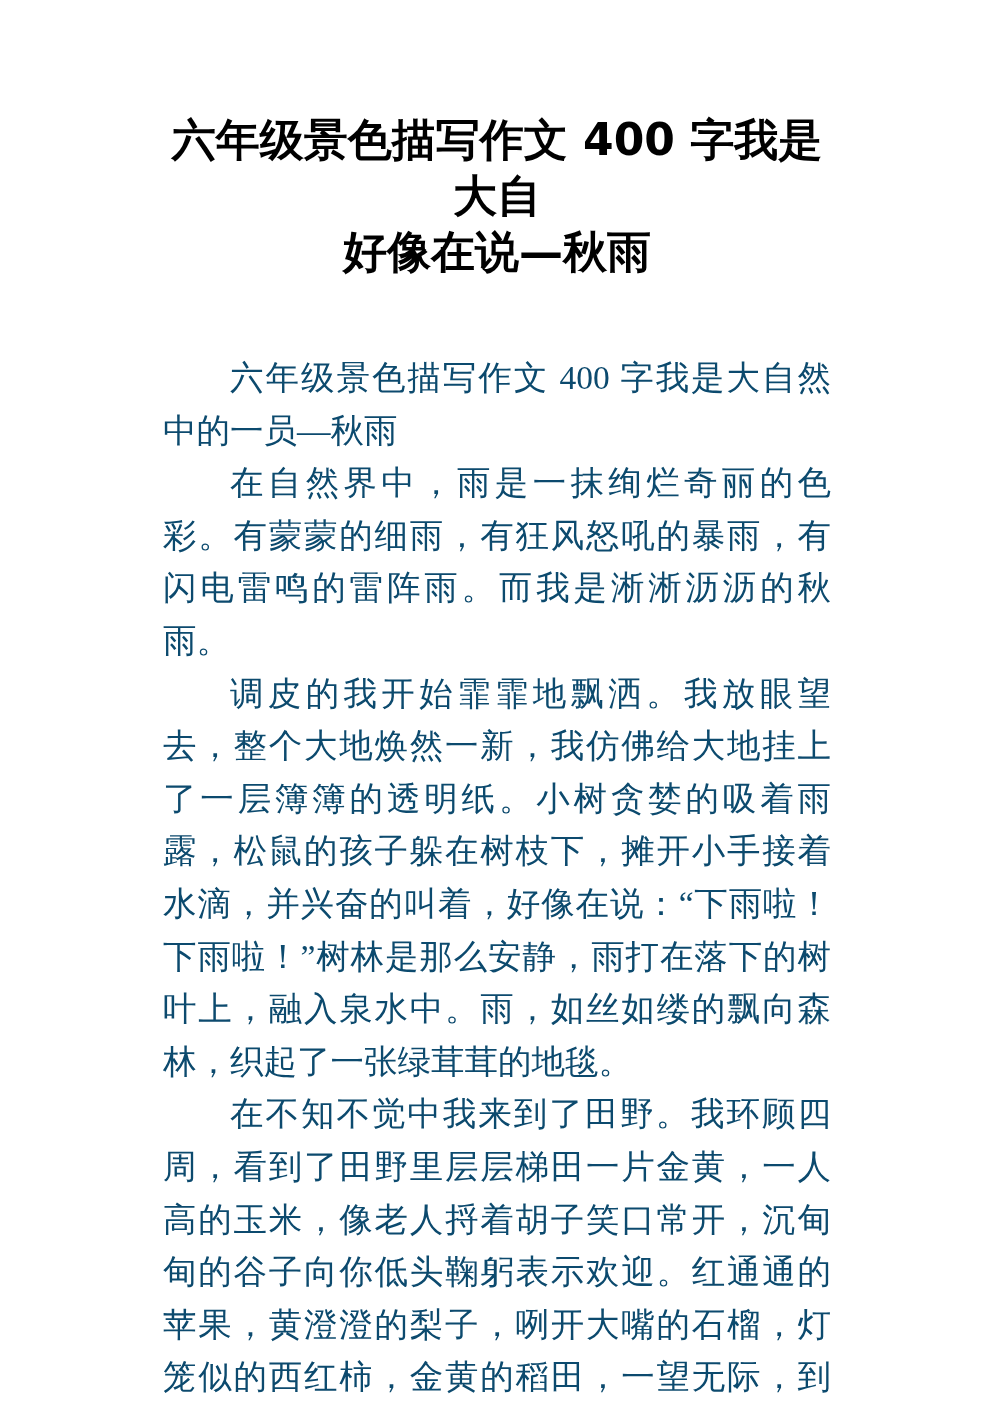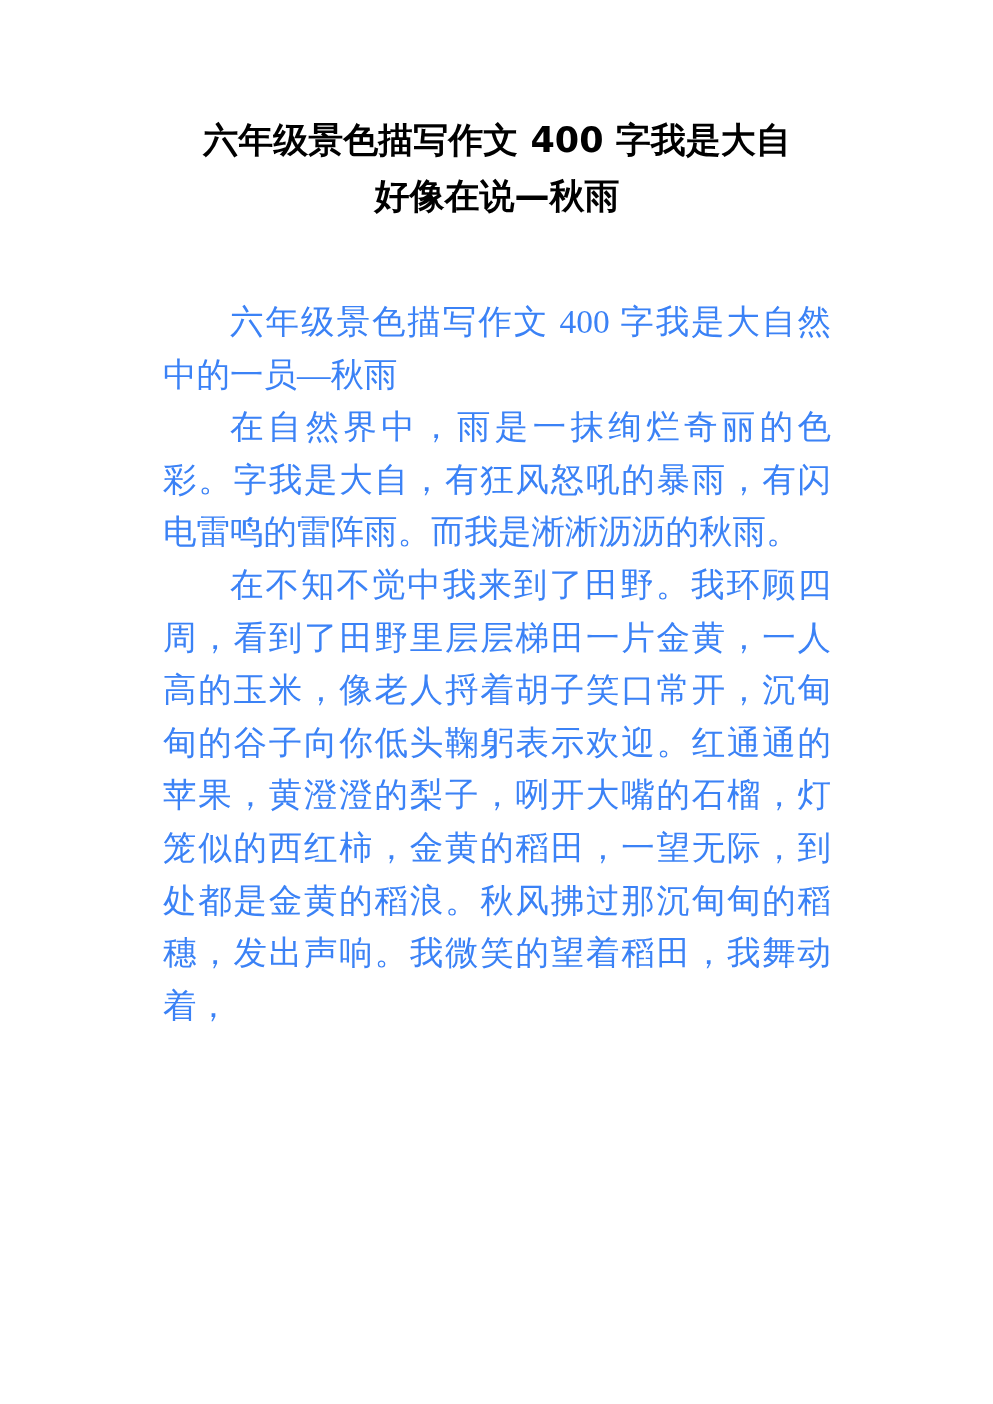--- a/index.html
+++ b/index.html
@@ -29,21 +29,21 @@
   .doc-body {
     position: absolute;
     left: 163px;
     top: 0;
     width: 668px;
   }
 
   .doc-title {
     font-family: "DejaVu Sans", "Liberation Sans", sans-serif;
     font-weight: bold;
-    font-size: 35px;
+    font-size: 44px;
     line-height: 56px;
     text-align: center;
     letter-spacing: 0px;
     color: #000000;
     margin: 0;
     padding-top: 112px;
     word-break: break-all;
   }
 
   .body-block {
@@ -53,36 +53,37 @@
   .para {
     font-family: "Liberation Serif", "DejaVu Serif", serif;
     font-size: 33.5px;
     line-height: 52.6px;
     text-align: justify;
     text-align-last: left;
     text-justify: inter-character;
     text-indent: 67px;
     margin: 0 0 0 0;
     word-break: break-all;
-    color: #3b82f6;
+    color: #0c4a6e;
     letter-spacing: 0px;
   }
 
   .para + .para {
     margin-top: 0;
   }
 </style>
 </head>
 <body>
 
 <div class="page">
   <div class="doc-body">
 
     <h1 class="doc-title"><span>六年级景色描写作文 400 字我是大自</span><br><span>好像在说—秋雨</span></h1>
 
     <div class="body-block">
       <p class="para">六年级景色描写作文 400 字我是大自然中的一员—秋雨</p>
-      <p class="para">在自然界中，雨是一抹绚烂奇丽的色彩。字我是大自，有狂风怒吼的暴雨，有闪电雷鸣的雷阵雨。而我是淅淅沥沥的秋雨。</p>
+      <p class="para">在自然界中，雨是一抹绚烂奇丽的色彩。有蒙蒙的细雨，有狂风怒吼的暴雨，有闪电雷鸣的雷阵雨。而我是淅淅沥沥的秋雨。</p>
+      <p class="para">调皮的我开始霏霏地飘洒。我放眼望去，整个大地焕然一新，我仿佛给大地挂上了一层簿簿的透明纸。小树贪婪的吸着雨露，松鼠的孩子躲在树枝下，摊开小手接着水滴，并兴奋的叫着，好像在说：“下雨啦！下雨啦！”树林是那么安静，雨打在落下的树叶上，融入泉水中。雨，如丝如缕的飘向森林，织起了一张绿茸茸的地毯。</p>
       <p class="para">在不知不觉中我来到了田野。我环顾四周，看到了田野里层层梯田一片金黄，一人高的玉米，像老人捋着胡子笑口常开，沉甸甸的谷子向你低头鞠躬表示欢迎。红通通的苹果，黄澄澄的梨子，咧开大嘴的石榴，灯笼似的西红柿，金黄的稻田，一望无际，到处都是金黄的稻浪。秋风拂过那沉甸甸的稻穗，发出声响。我微笑的望着稻田，我舞动着，</p>
     </div>
 
   </div>
 </div>
 
 </body></html>

